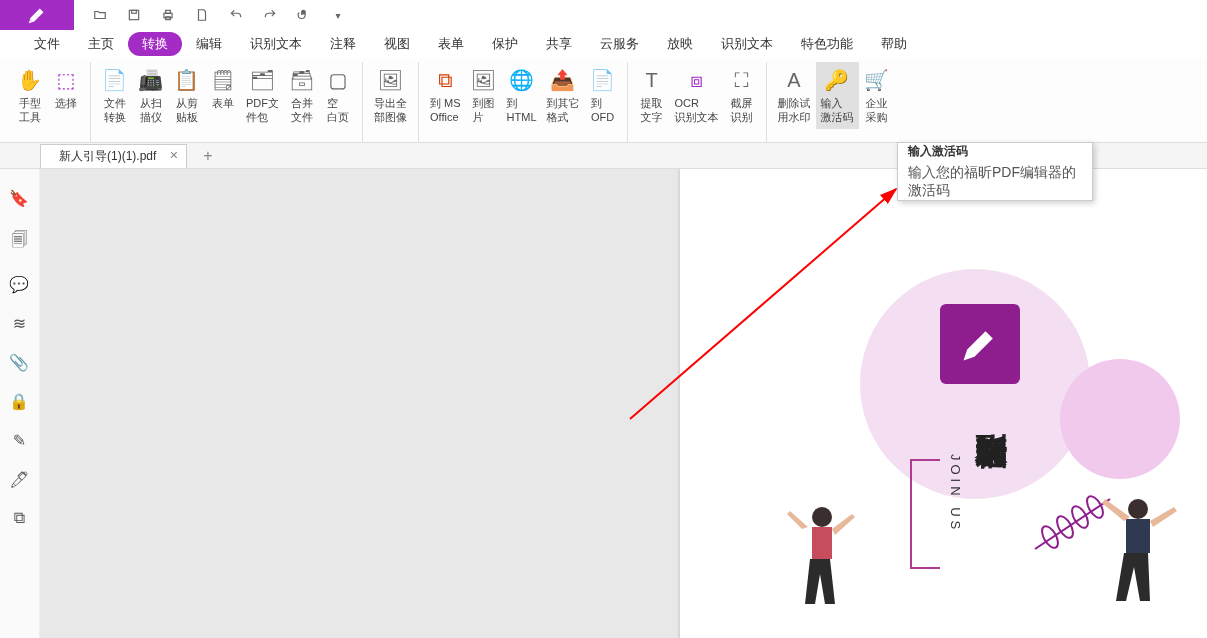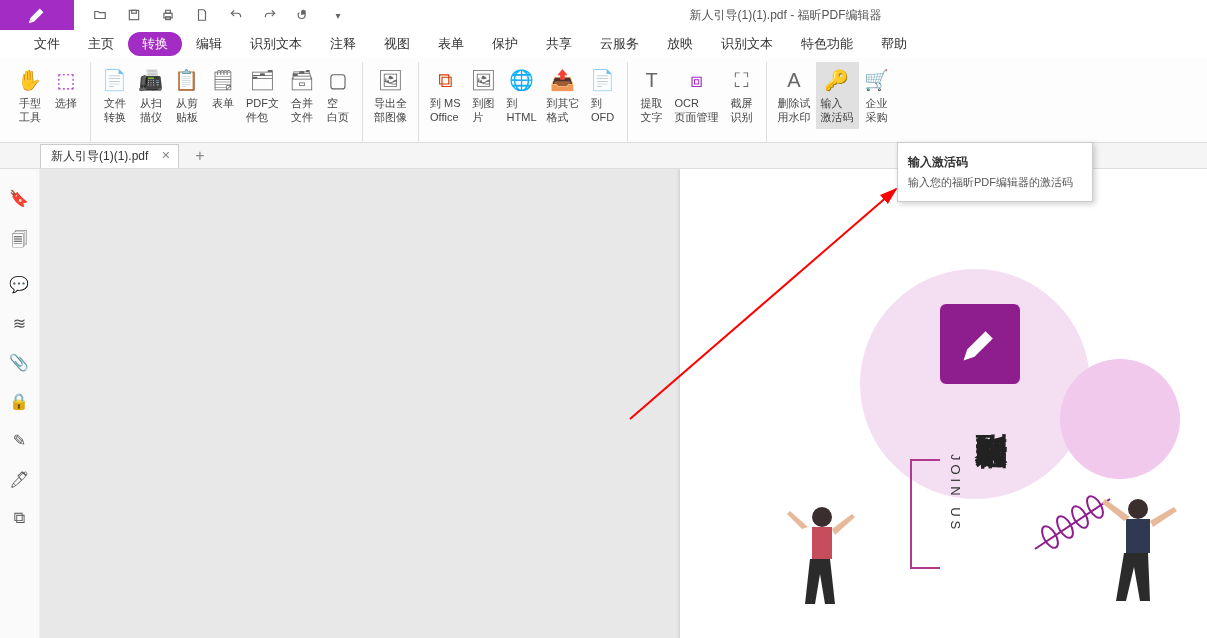--- a/index.html
+++ b/index.html
@@ -18,37 +18,37 @@
 
 .ribbon { height: 85px; border-bottom: 1px solid #ddd; display: flex; padding: 4px 6px 0 6px; gap: 0; background:#fdfdfd;}
 .ribbon-group { display: flex; align-items: flex-start; border-right: 1px solid #e0e0e0; padding: 0 6px; }
 .ribbon-group:last-child{border-right:none;}
 .ribbon-btn { display: flex; flex-direction: column; align-items: center; justify-content: flex-start; padding: 4px 5px; cursor: pointer; min-width: 36px; font-size: 11px; color: #444; line-height: 1.3; }
 .ribbon-btn.highlight{background:#e0e0e0;}
 .ribbon-icon { width: 26px; height: 28px; display: flex; align-items: center; justify-content: center; font-size: 20px; color: #666; margin-bottom: 2px;}
 .ribbon-label { white-space: pre-line; }
 
 .tabstrip { height: 26px; background: #f5f5f5; border-bottom: 1px solid #ddd; display: flex; align-items: center; padding-left: 40px; font-size: 12px; color:#333;}
-.doc-tab { padding: 3px 30px 3px 10px; background: #fff; border: 1px solid #ccc; border-bottom: none; position: relative; cursor:pointer;}
+.doc-tab { padding: 3px 30px 3px 18px; background: #fff; border: 1px solid #ccc; border-bottom: none; position: relative; cursor:pointer;}
 .doc-tab .close-x { position: absolute; right: 8px; top: 4px; color:#888; font-size:11px;}
 .new-tab { margin-left: 16px; font-size: 16px; color: #888; cursor:pointer;}
 
 .workspace { display: flex; height: calc(638px - 30px - 28px - 85px - 26px); }
 .leftbar { width: 40px; background: #fafafa; border-right: 1px solid #eee; display: flex; flex-direction:column; align-items:center; gap:20px; padding-top:20px; font-size:16px; color:#555;}
 .leftbar-icon{cursor:pointer;}
 .doc-area { flex: 1; background: #e8e8e8; position: relative; overflow:hidden;}
 .page { position: absolute; left: 640px; top:0; width: 560px; height: 800px; background: #fff; box-shadow: 0 0 4px rgba(0,0,0,0.2); }
 
 .arrow-line{position:absolute; pointer-events:none;}
 
 .vtext{ writing-mode: vertical-rl; text-orientation: upright; }
 
-.tooltip { position: absolute; left: 897px; top: 142px; width: 196px; background: #fff; border: 1px solid #ccc; box-shadow: 2px 2px 6px rgba(0,0,0,0.2); padding: 11px 10px; font-size: 12px; color: #333; z-index: 100;}
+.tooltip { position: absolute; left: 897px; top: 142px; width: 196px; background: #fff; border: 1px solid #ccc; box-shadow: 2px 2px 6px rgba(0,0,0,0.2); padding: 0 10px; font-size: 12px; color: #333; z-index: 100;}
 .tooltip .tt-title { font-weight: bold; margin-bottom: 4px; }
-.tooltip .tt-body { font-size: 11px; color: #555; }
+.tooltip .tt-body { font-size: 14px; color: #555; }
 
 .figure-person{position:absolute;}
 .circle{position:absolute; border-radius:50%;}
 .leaf{position:absolute;}
 .bracket{position:absolute; border:2px solid #b03a8f; border-right:none;}
 </style>
 </head>
 <body>
 
 <div class="titlebar">
@@ -93,21 +93,20 @@
           <path d="M20 9H10a6 6 0 00-6 6v1"></path>
         </svg>
       </span>
     <span class="qat-icon">
         <svg width="14" height="14" viewBox="0 0 24 24" fill="none" stroke="currentColor" stroke-width="2">
           <path d="M8 12V6a1 1 0 112 0v5V5a1 1 0 112 0v6V6a1 1 0 112 0v6a6 6 0 01-12 0v-2l2-2"></path>
         </svg>
       </span>
     <span class="qat-icon" style="font-size:10px;">▾</span>
   </div>
-  <div class="window-title">新人引导(1)(1).pdf - 福昕PDF编辑器</div>
 </div>
 
 <div class="menubar">
   <div class="menu-item">文件</div>
   <div class="menu-item">主页</div>
   <div class="menu-item active">转换</div>
   <div class="menu-item">编辑</div>
   <div class="menu-item">识别文本</div>
   <div class="menu-item">注释</div>
   <div class="menu-item">视图</div>
@@ -205,21 +204,21 @@
   </div>
   <div class="ribbon-group">
     <div class="ribbon-btn">
         <div class="ribbon-icon">T</div>
         <div class="ribbon-label">提取
 文字</div>
       </div>
     <div class="ribbon-btn">
         <div class="ribbon-icon" style="color:#a32cc4;">⧈</div>
         <div class="ribbon-label">OCR
-页面管理</div>
+识别文本</div>
       </div>
     <div class="ribbon-btn">
         <div class="ribbon-icon">⛶</div>
         <div class="ribbon-label">截屏
 识别</div>
       </div>
   </div>
   <div class="ribbon-group">
     <div class="ribbon-btn">
         <div class="ribbon-icon">A</div>

